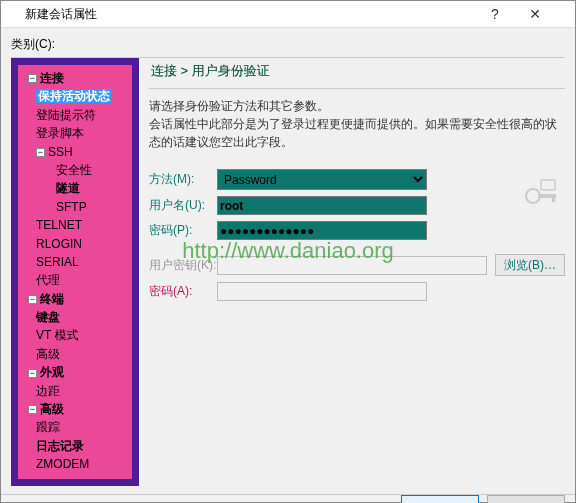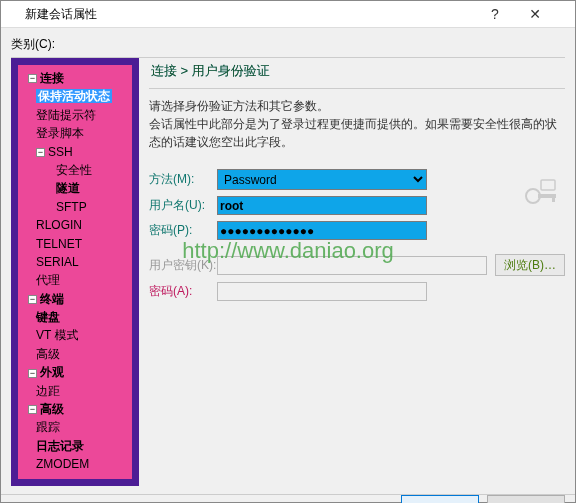--- a/index.html
+++ b/index.html
@@ -49,32 +49,32 @@
     color:#14532d; font-size:13px; padding:4px 2px 8px 2px;
     border-bottom:1px solid #ccc; margin-bottom:8px;
     text-shadow:0 0 .5px #7ab7d8;
   }
   .desc { color:#333; line-height:1.5; margin-bottom:18px; }
   .field-row { display:flex; align-items:center; margin:6px 0; }
   .field-row label { width:68px; color:#0f766e; }
   .field-row .ctrl { flex:0 0 210px; }
   select, input[type=text], input[type=password] {
     width:210px; font-size:12px; padding:1px 2px;
-    border:1px solid #7a7a7a; background:#0ea5e9;
+    border:1px solid #7a7a7a; background:#0f766e;
   }
   select { height:21px; }
   input { height:19px;font-weight:bold; }
   input[disabled], select[disabled] { background:#f0f0f0; color:#888; border-color:#bbb;}
   .key-icon {
     position:absolute; right:6px; top:118px; width:40px; height:34px;
     opacity:.35;
   }
   .browse-btn {
     width:70px; height:22px; font-size:12px;
-    background:#e9e9e9; border:1px solid #bbb; color:#4d7c0f;
+    background:#e9e9e9; border:1px solid #bbb; color:#0f766e;
     margin-left:8px;
   }
   .pubkey-row input { width:270px; }
   .watermark {
     position:absolute; left:50%; top:50%; transform:translate(-50%,-55%);
     font-size:22px; color:#4fa84f; opacity:.85; pointer-events:none;
     white-space:nowrap;
   }
   .footer {
     height:42px; display:flex; align-items:center; justify-content:flex-end;
@@ -107,22 +107,22 @@
     <div class="body-row">
       <div class="tree">
         <div class="node" style="padding-left:0"><span class="texp">−</span><span class="bold">连接</span></div>
         <div class="node lvl1"><span class="bold sel">保持活动状态</span></div>
         <div class="node lvl1"><span>登陆提示符</span></div>
         <div class="node lvl1"><span>登录脚本</span></div>
         <div class="node lvl1"><span class="texp">−</span><span>SSH</span></div>
         <div class="node lvl2"><span>安全性</span></div>
         <div class="node lvl2"><span class="bold">隧道</span></div>
         <div class="node lvl2"><span>SFTP</span></div>
+        <div class="node lvl1"><span>TELNET</span></div>
         <div class="node lvl1"><span>RLOGIN</span></div>
-        <div class="node lvl1"><span>TELNET</span></div>
         <div class="node lvl1"><span>SERIAL</span></div>
         <div class="node lvl1"><span>代理</span></div>
         <div class="node" style="padding-left:0"><span class="texp">−</span><span class="bold">终端</span></div>
         <div class="node lvl1"><span class="bold">键盘</span></div>
         <div class="node lvl1"><span>VT 模式</span></div>
         <div class="node lvl1"><span>高级</span></div>
         <div class="node" style="padding-left:0"><span class="texp">−</span><span class="bold">外观</span></div>
         <div class="node lvl1"><span>边距</span></div>
         <div class="node" style="padding-left:0"><span class="texp">−</span><span class="bold">高级</span></div>
         <div class="node lvl1"><span>跟踪</span></div>

